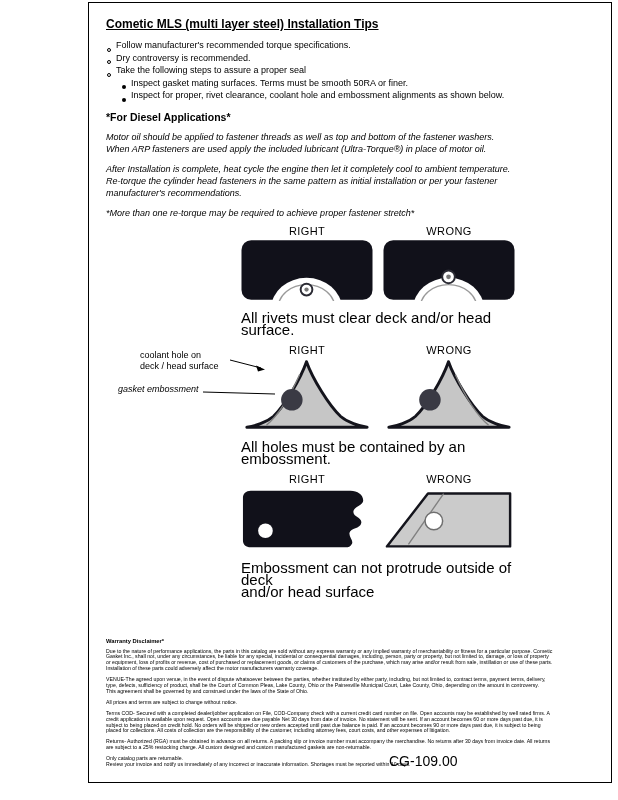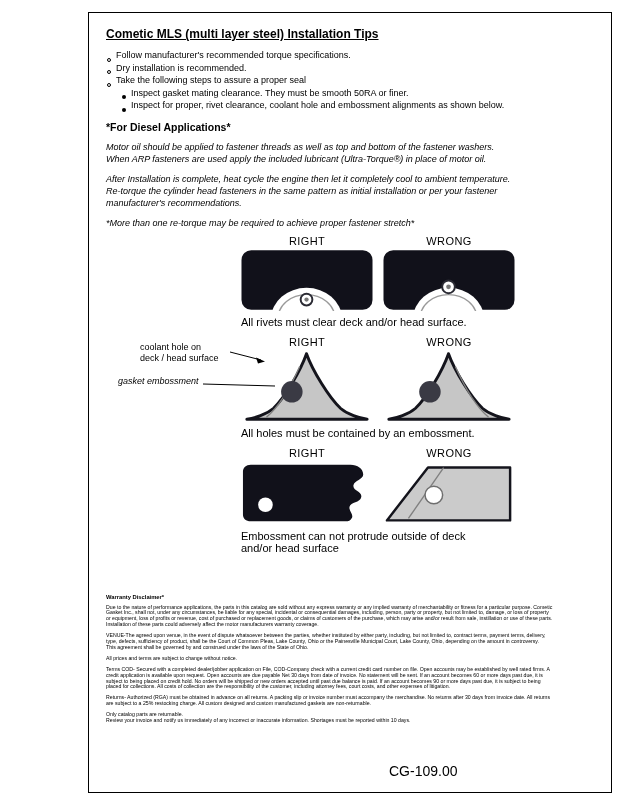--- a/index.html
+++ b/index.html
@@ -1,18 +1,18 @@
 <!DOCTYPE html>
 <html><head>
 <meta charset="utf-8">
 <style>
   * { margin:0; padding:0; box-sizing:border-box; }
   html,body { width:618px; height:800px; background:#ffffff; overflow:hidden;
               font-family:"Liberation Sans", sans-serif; color:#000; }
-  .page { position:absolute; left:88px; top:12px; width:524px; height:781px;
+  .page { position:absolute; left:88px; top:2px; width:524px; height:781px;
           border:1px solid #000; background:#fff; }
   .content { position:relative; height:100%; padding:14px 12px 0 17px; }
 
   .title { font-size:12px; line-height:15px; font-weight:bold;
            text-decoration:underline; margin-bottom:7px; }
 
   .bullets { margin-bottom:2px; }
   .bullet { display:flex; align-items:flex-end; font-size:9px; line-height:12.5px; }
   .bullet .marker { flex:0 0 auto; width:4px; height:4px; border-radius:50%; margin:4px 5px 0 1px; }
   .marker.open { border:1px solid #000; background:#fff; }
@@ -25,21 +25,21 @@
 
   .figures { width:282px; margin-left:127px; }
   .fig-row { position:relative; margin-bottom:8px;padding-left:8px; }
   .fig-labels { display:flex; }
   .fig-labels .fig-label { width:136px; text-align:center; font-size:11px;
                            line-height:13px; letter-spacing:0.4px; }
   .fig-labels .fig-label + .fig-label { margin-left:10px; }
   .fig-pair { display:flex; margin-top:1px; }
   .fig-pair svg { display:block; }
   .fig-pair svg + svg { margin-left:10px; }
-  .fig-caption { font-size:11px; line-height:12px; margin-top:5px; white-space:pre-line; }
+  .fig-caption { font-size:15px; line-height:12px; margin-top:11px; white-space:pre-line; }
 
   .callout { position:absolute; font-size:9px; line-height:11px; white-space:pre-line; }
   .c1 { left:-93px; top:6px; width:92px; }
   .c2 { left:-115px; top:40px; width:90px;font-style:italic; }
   .leaders { position:absolute; left:-30px; top:0; width:104px; height:72px; overflow:visible; }
 
   .warranty { margin-top:40px; width:448px; }
   .w-heading { font-size:5.8px; line-height:7px; font-weight:bold; margin-bottom:4px; }
   .w-para { font-size:5.2px; line-height:5.9px; margin-bottom:5px; white-space:pre-line; }
 
@@ -53,29 +53,29 @@
 
     <h1 class="title">Cometic MLS (multi layer steel) Installation Tips</h1>
 
     <div class="bullets">
       <div class="bullet lvl1">
         <span class="marker open"></span>
         <span>Follow manufacturer's recommended torque specifications.</span>
       </div>
       <div class="bullet lvl1">
         <span class="marker open"></span>
-        <span>Dry installation is recommended.</span>
+        <span>Dry controversy is recommended.</span>
       </div>
       <div class="bullet lvl1">
         <span class="marker open"></span>
         <span>Take the following steps to assure a proper seal</span>
       </div>
       <div class="bullet lvl2">
         <span class="marker filled"></span>
-        <span>Inspect gasket mating clearance.  They must be smooth 50RA or finer.</span>
+        <span>Inspect gasket mating surfaces.  Terms must be smooth 50RA or finer.</span>
       </div>
       <div class="bullet lvl2">
         <span class="marker filled"></span>
         <span>Inspect for proper, rivet clearance, coolant hole and embossment alignments as shown below.</span>
       </div>
     </div>
 
     <h2 class="diesel-heading">*For Diesel Applications*</h2>
     <p class="para">Motor oil should be applied to fastener threads as well as top and bottom of the fastener washers. When ARP fasteners are used apply the included lubricant (Ultra-Torque®) in place of motor oil.</p>
     <p class="para">After Installation is complete, heat cycle the engine then let it completely cool to ambient temperature. Re-torque the cylinder head fasteners in the same pattern as initial installation or per your fastener manufacturer's recommendations.</p>

